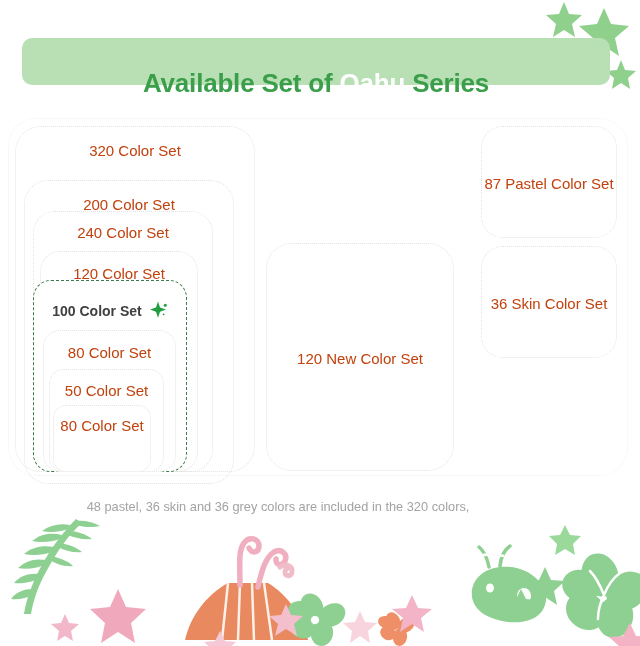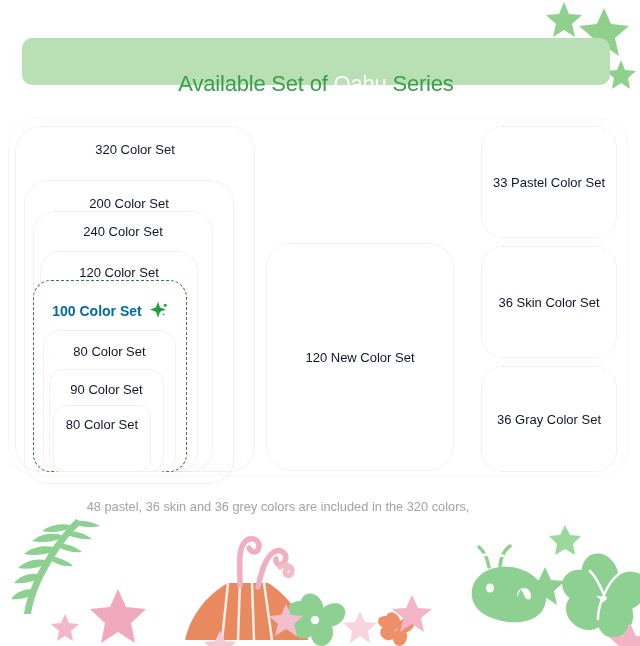--- a/index.html
+++ b/index.html
@@ -23,22 +23,22 @@
     top: 38px;
     width: 588px;
     height: 47px;
     background: #b9e0b4;
     border-radius: 10px;
     display: flex;
     align-items: center;
     justify-content: center;
   }
   #title-text {
-    font-size: 22px;
-    font-weight: normal;
+    font-size: 26px;
+    font-weight: bold;
     letter-spacing: -0.2px;
     color: #3a9e4a;
     white-space: pre;
     margin-top: 44px;
   }
   #title-text .hl { color: #ffffff; }
 
   
   #diagram {
     position: absolute;
@@ -48,42 +48,42 @@
 
   .setbox {
     position: absolute;
     border: 1px dotted #e3e3e3;
     background: transparent;
   }
   .setbox > .lbl {
     position: absolute;
     left: 0; right: 0;
     text-align: center;
-    font-size: 13px;
-    color: #0f172a;
+    font-size: 15px;
+    color: #c2410c;
     white-space: nowrap;
   }
 
   
   .nest { border-radius: 22px; }
 
   #box-320 { left: 15px;  top: 18px;  width: 240px; height: 346px; border-radius: 26px; }
   #box-200 { left: 24px;  top: 72px;  width: 210px; height: 304px; border-radius: 24px; }
   #box-160 { left: 33px;  top: 103px; width: 180px; height: 261px; border-radius: 22px; }
   #box-120 { left: 40px;  top: 143px; width: 158px; height: 221px; border-radius: 20px; }
 
   #box-100 {
     left: 33px; top: 172px; width: 154px; height: 192px;
     border: 1.4px dashed #3c7a4c;
     border-radius: 18px;
     background: #ffffff;
     z-index: 4;
   }
   #box-100 .lbl {
-    color: #0369a1;
+    color: #404040;
     font-weight: bold;
     font-size: 14px;
     display: flex;
     align-items: center;
     justify-content: center;
     gap: 7px;
   }
 
   #box-80 { left: 43px; top: 222px; width: 133px; height: 142px; border-radius: 17px; z-index: 5; background:#fff;}
   #box-60 { left: 49px; top: 261px; width: 115px; height: 103px; border-radius: 15px; z-index: 6; background:#fff;}
@@ -169,42 +169,39 @@
         <circle cx="14.6" cy="13.3" r="0.9" fill="#1f9e3f"></circle>
       </svg>
     </div>
   </div>
 
   <div class="setbox nest" id="box-80">
     <div class="lbl" style="top:13px;">80 Color Set</div>
   </div>
 
   <div class="setbox nest" id="box-60">
-    <div class="lbl" style="top:12px;">90 Color Set</div>
+    <div class="lbl" style="top:12px;">50 Color Set</div>
   </div>
 
   <div class="setbox nest" id="box-40">
     <div class="lbl" style="top:11px;">80 Color Set</div>
   </div>
 
   <div class="setbox" id="box-new120">
     <div class="lbl" style="top:106px;">120 New Color Set</div>
   </div>
 
   <div class="setbox" id="box-pastel">
-    <div class="lbl" style="top:48px;">33 Pastel Color Set</div>
+    <div class="lbl" style="top:48px;">87 Pastel Color Set</div>
   </div>
 
   <div class="setbox" id="box-skin">
     <div class="lbl" style="top:48px;">36 Skin Color Set</div>
   </div>
 
-  <div class="setbox" id="box-gray">
-    <div class="lbl" style="top:45px;">36 Gray Color Set</div>
-  </div>
 </div>
 
 <div id="footnote">
   <div>48 pastel, 36 skin and 36 grey colors are included in the 320 colors,</div>
 </div>
 
 <svg id="illustration" viewBox="0 0 640 135">
 
   <g fill="#8ed091">
     <path d="M76 8 C58 26 40 52 30 80 C27 88 25 96 24 103 L31 103 C33 90 38 75 46 61 C56 42 68 24 82 12 Z"></path>

